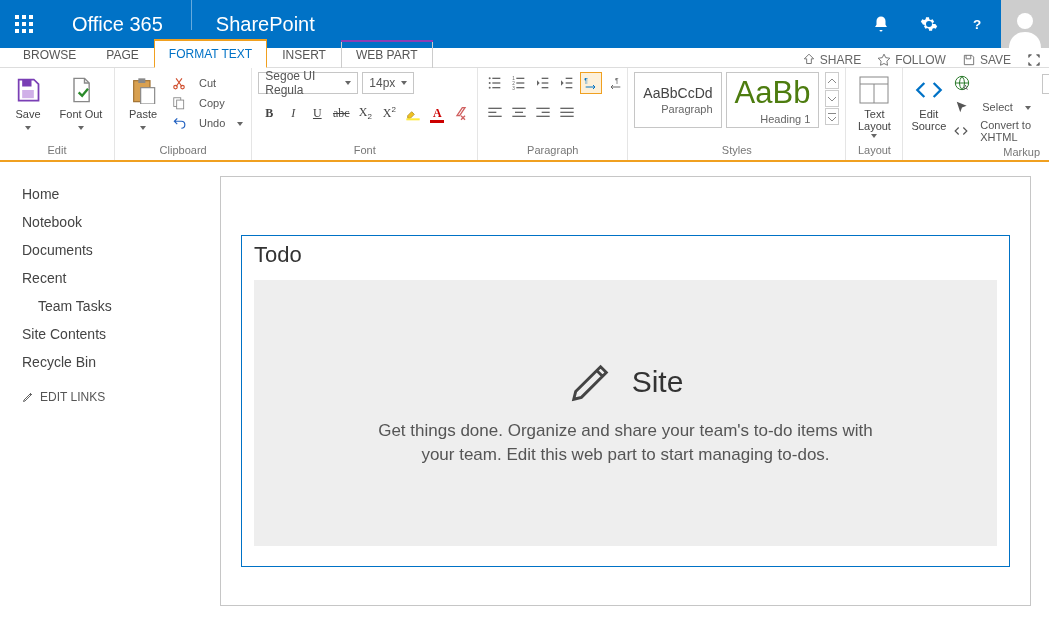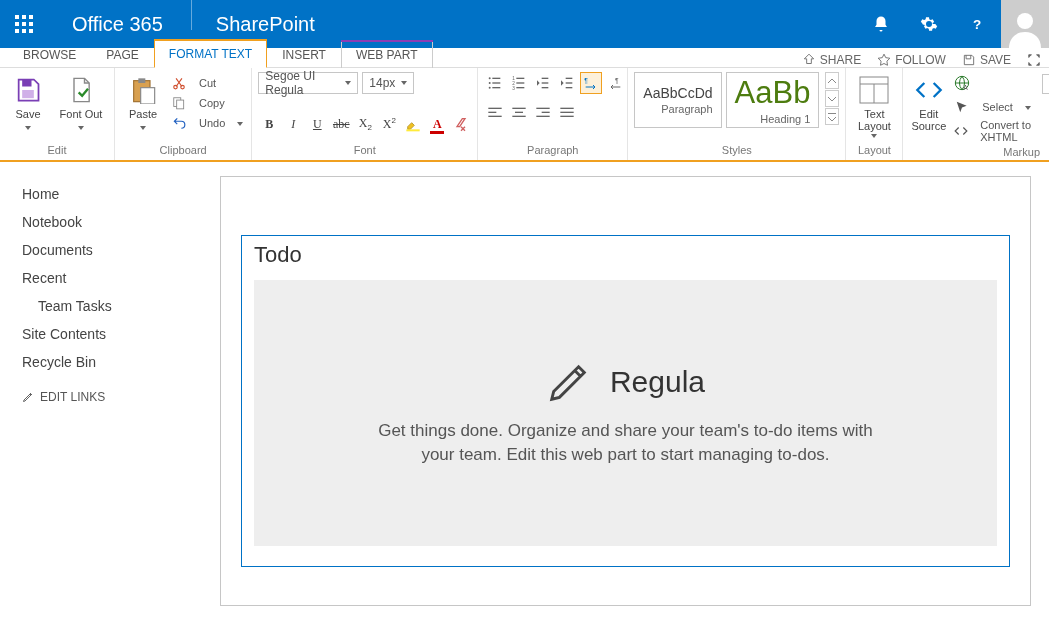--- a/index.html
+++ b/index.html
@@ -215,21 +215,21 @@
             </div>
             <span>Undo</span> 
             <span class="caret"></span>
           </div>
       </div>
     </div>
     <div class="grp-label">Clipboard</div>
   </div>
 
   <div class="grp" style="min-width:226px">
-    <div class="grp-body" style="flex-direction:column;gap:19px;width:100%">
+    <div class="grp-body" style="flex-direction:column;gap:8px;width:100%">
       <div class="toolrow" style="gap:4px">
         <div class="drop" style="width:100px">Segoe UI Regula</div>
         <div class="drop" style="width:52px">14px</div>
       </div>
       <div class="toolrow">
         <div class="toolbtn">
             <span style="font-weight:bold">B</span>
           </div>
         <div class="toolbtn">
             <span style="font-style:italic;font-family:serif">I</span>
@@ -467,20 +467,20 @@
   </div>
   <div class="main">
     <div class="canvas">
       <div class="zone">
         <h2>Todo</h2>
         <div class="todopanel">
           <div class="todo-head">
             <svg viewBox="0 0 24 24">
                 <path d="M3 21l4-1L20 7l-3-3L4 17l-1 4zM15 6l3 3"></path>
               </svg>
-            <div class="ttl">Regula</div>
+            <div class="ttl">Site</div>
           </div>
           <div class="todo-desc">Get things done. Organize and share your team's to-do items with your team. Edit this web part to start managing to-dos.</div>
         </div>
       </div>
     </div>
   </div>
 </div>
 
 </body></html>

